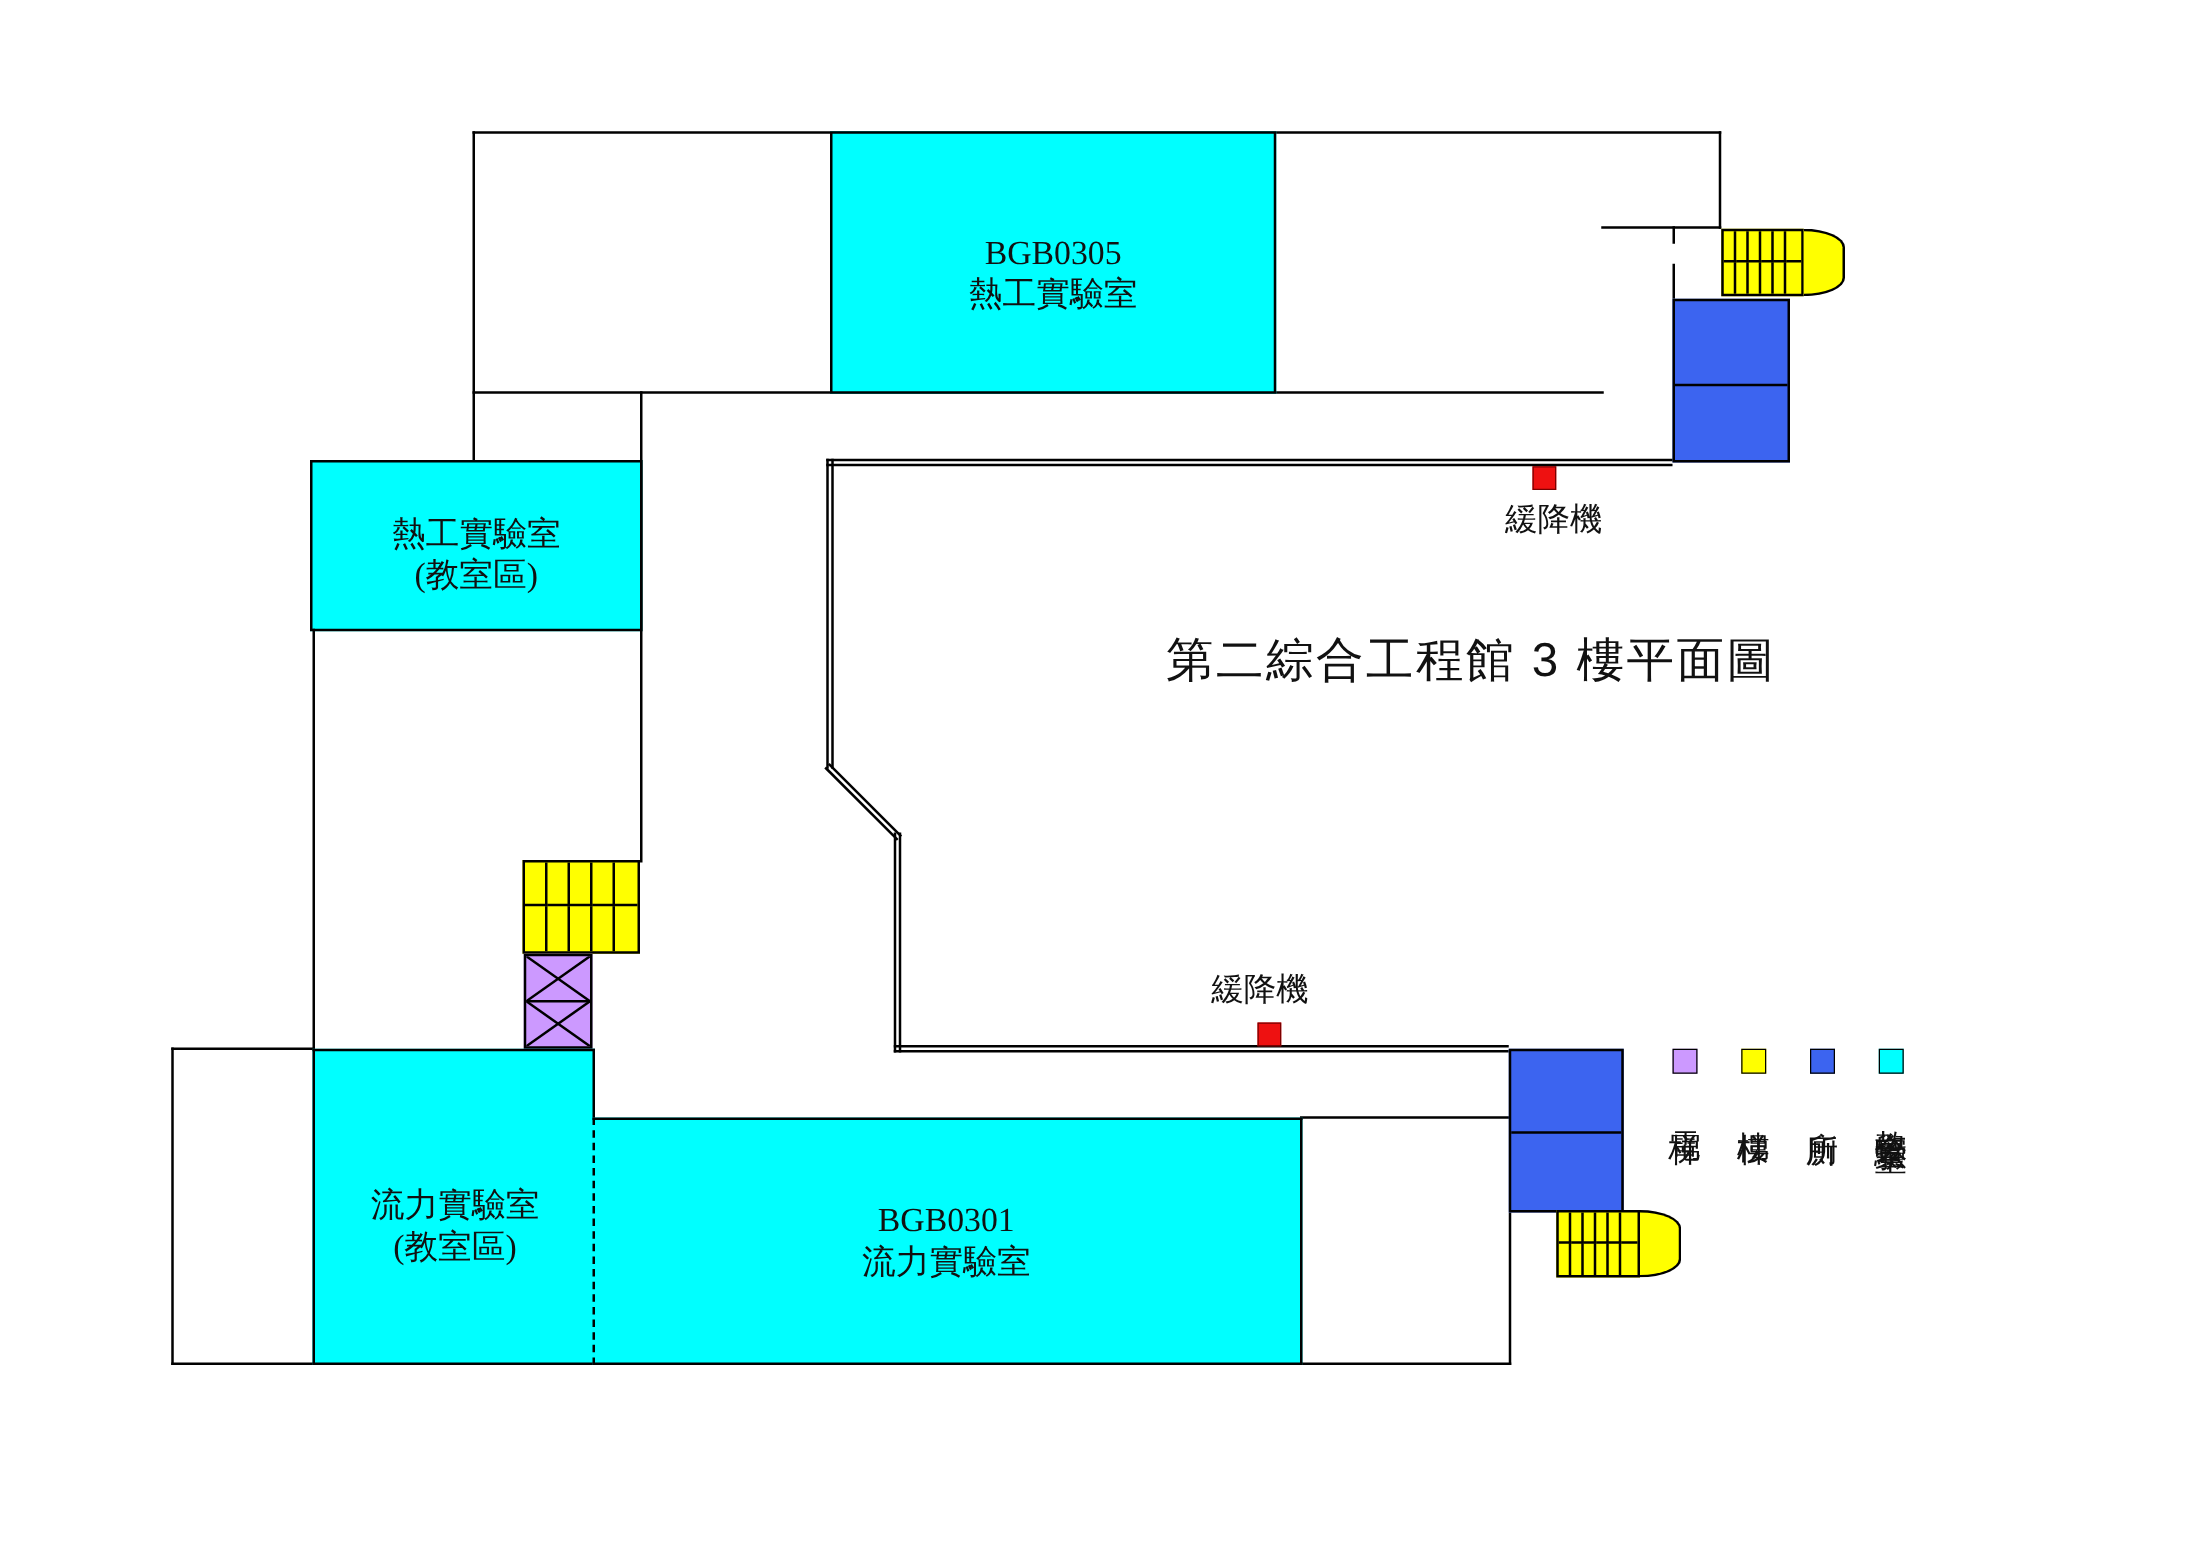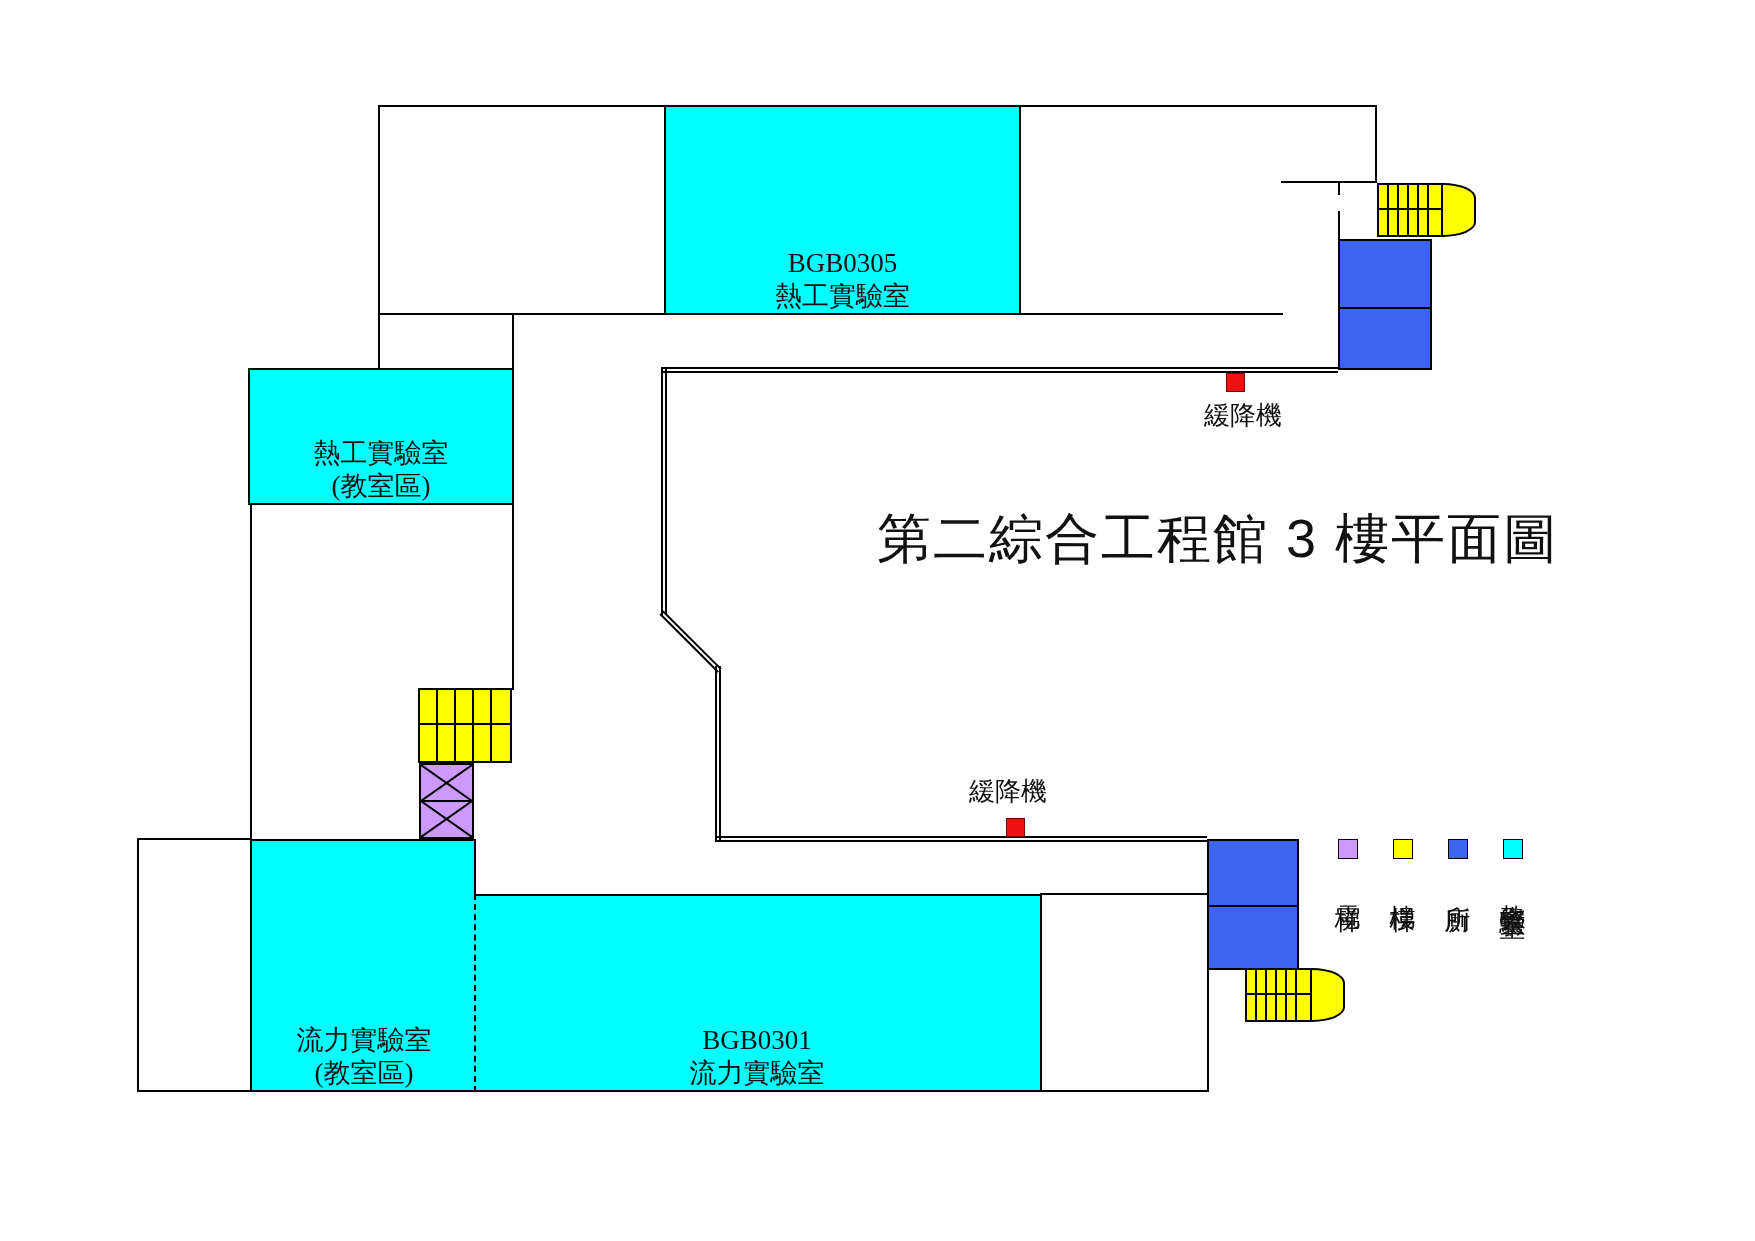--- a/index.html
+++ b/index.html
@@ -1,38 +1,38 @@
 <!DOCTYPE html>
 <html><head>
 <meta charset="utf-8">
 <style>
   html,body{margin:0;padding:0;background:#fff;}
   #plan{position:relative;width:1755px;height:1241px;background:#fff;overflow:hidden;
         font-family:"Liberation Serif","DejaVu Serif",serif;color:#000;}
   .wl{position:absolute;background:#000;}
   .room{position:absolute;background:#00ffff;border:2px solid #000;box-sizing:border-box;
-        display:flex;flex-direction:column;align-items:center;justify-content:flex-end;
+        display:flex;flex-direction:column;align-items:center;justify-content:center;
         text-align:center;font-size:27px;line-height:33px;color:#111;}
   .dline{position:absolute;box-sizing:border-box;background:transparent;border:0 solid #000;}
   .dline.h{height:6px;border-top-width:2px;border-bottom-width:2px;}
   .dline.v{width:6px;border-left-width:2px;border-right-width:2px;}
   .stairs{position:absolute;background:#ffff00;border:2px solid #000;box-sizing:border-box;
           display:flex;flex-wrap:wrap;}
   .stairs .cell{box-sizing:border-box;border-right:2px solid #000;border-bottom:2px solid #000;}
   .stairs .cell.lastcol{border-right:none;}
   .stairs .cell.lastrow{border-bottom:none;}
   .semi{position:absolute;background:#ffff00;border:2px solid #000;border-left:none;
         box-sizing:border-box;border-radius:0 60px 60px 0 / 0 50% 50% 0;}
   .toilet{position:absolute;background:#3c64f0;border:2px solid #000;box-sizing:border-box;}
   .toilet .divider{position:absolute;left:0;right:0;height:2px;background:#000;}
   .elevator{position:absolute;background:#cc99ff;border:2px solid #000;box-sizing:border-box;}
   .redsq{position:absolute;width:19px;height:19px;background:#ee1111;border:1px solid #7a0000;box-sizing:border-box;}
   .lbl{position:absolute;font-size:26px;color:#111;text-align:center;white-space:nowrap;}
   .title{position:absolute;font-family:"Liberation Sans","DejaVu Sans",sans-serif;
-         font-size:54px;color:#111;text-align:center;white-space:nowrap;letter-spacing:2px;}
+         font-size:38px;color:#111;text-align:center;white-space:nowrap;letter-spacing:2px;}
   .legend-swatch{position:absolute;width:20px;height:20px;border:1px solid #000;box-sizing:border-box;}
   .legend-label{position:absolute;font-size:26px;color:#111;writing-mode:vertical-rl;
                 text-orientation:upright;letter-spacing:2px;line-height:1;}
   .dashv{position:absolute;width:0;border-left:2px dashed #000;}
   .room .sub{font-size:27px;}
   svg{display:block;}
 </style>
 </head>
 <body>
 

